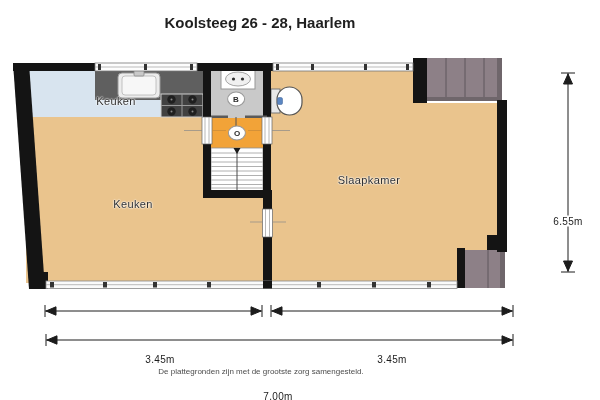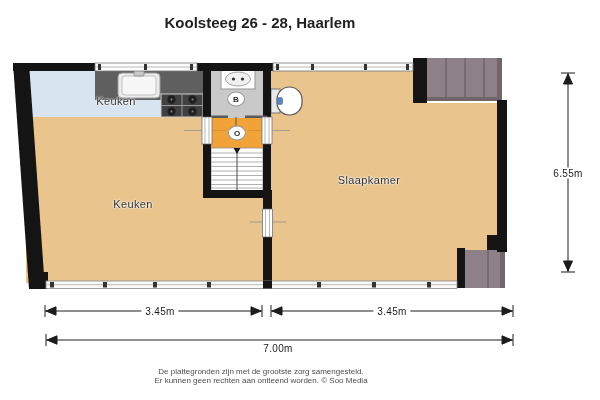--- a/index.html
+++ b/index.html
@@ -9,21 +9,21 @@
   }
   .plan-svg{position:absolute;left:0;top:0;}
   .abs{position:absolute;transform:translate(-50%,-50%);white-space:nowrap;}
   .title-block{position:absolute;left:0;top:16px;width:520px;text-align:center;
     font-size:15px;font-weight:bold;color:#1f1f1f;line-height:13px;}
   .room-label{font-size:11px;color:#2e2e2e;letter-spacing:.4px;
     text-shadow:0 0 2px #fff,0 0 2px #fff,0 0 1px #fff;}
   .badge{background:#fff;border:1px solid #979797;border-radius:50%;
     font-size:8px;font-weight:bold;color:#2c2c2c;line-height:11px;
     padding:1px 5px;display:inline-block;}
-  .dim-label{font-size:10px;color:#1c1c1c;background:#fff;padding:0 4px;letter-spacing:.3px;}
+  .dim-label{font-size:10px;color:#1c1c1c;background:#fff;padding:0 4px;letter-spacing:.3px;margin-top:48px;}
   .footer-block{position:absolute;left:0;top:368px;width:522px;text-align:center;
     font-size:8px;line-height:8.5px;color:#4c4c4c;}
 </style>
 </head>
 <body>
 
 <div class="stage">
 
   <svg class="plan-svg" width="600" height="400" viewBox="0 0 600 400">
 
@@ -210,16 +210,15 @@
   <span class="abs badge" style="left:236px;top:99px;">B</span>
   <span class="abs badge" style="left:237px;top:133px;">O</span>
 
   <span class="abs dim-label" style="left:160px;top:311px;">3.45m</span>
   <span class="abs dim-label" style="left:392px;top:311px;">3.45m</span>
   <span class="abs dim-label" style="left:278px;top:348px;">7.00m</span>
   <span class="abs dim-label" style="left:568px;top:173px;">6.55m</span>
 
   <div class="footer-block">
     <div>De plattegronden zijn met de grootste zorg samengesteld.</div>
-    <div>Er kunnen geen rechten aan ontleend worden. © Soo Media</div>
   </div>
 
 </div>
 
 </body></html>

